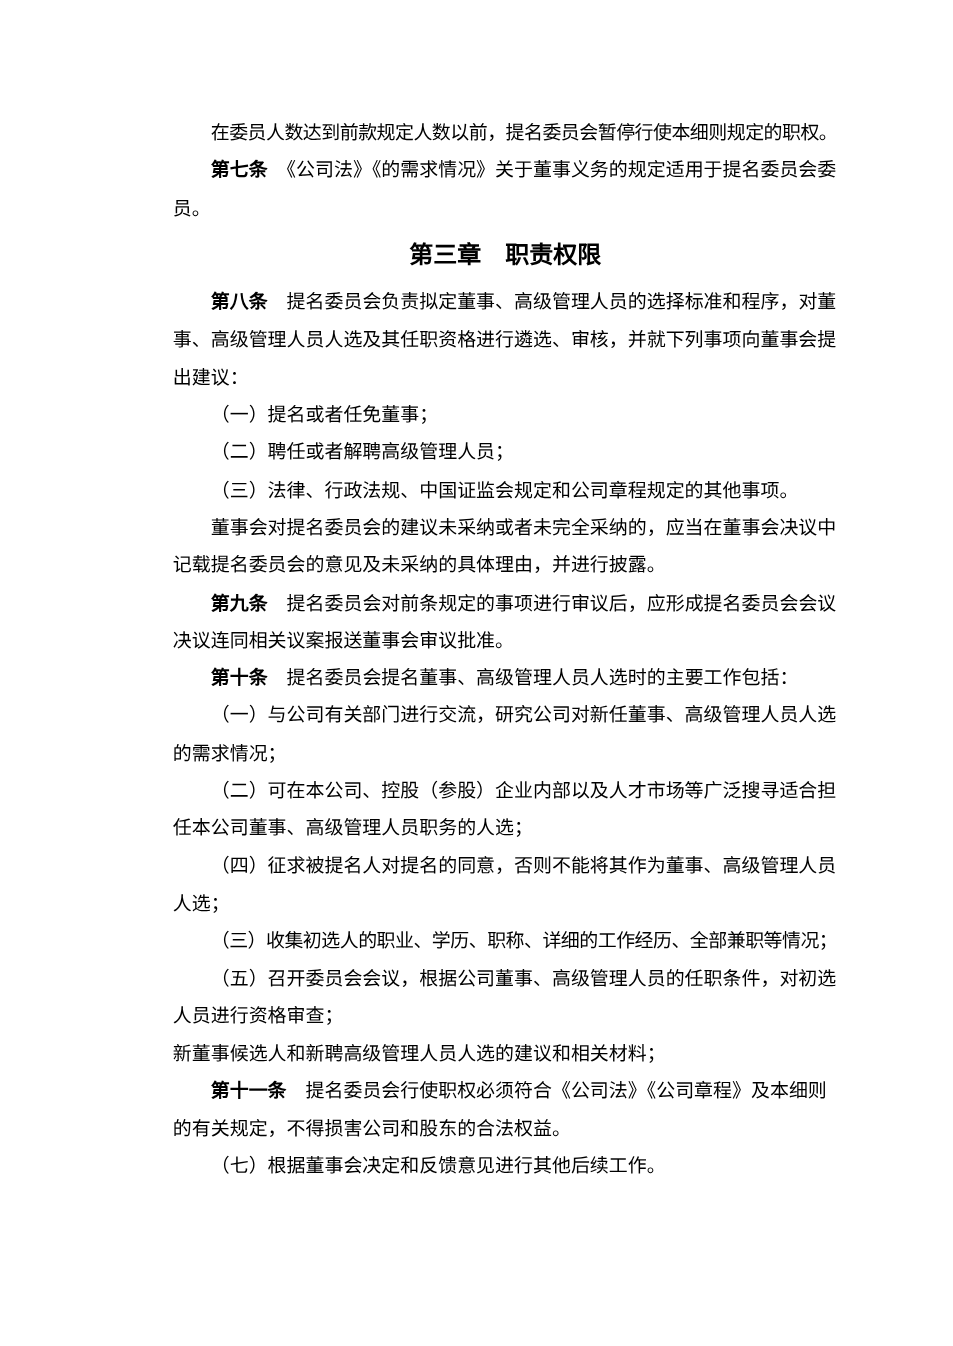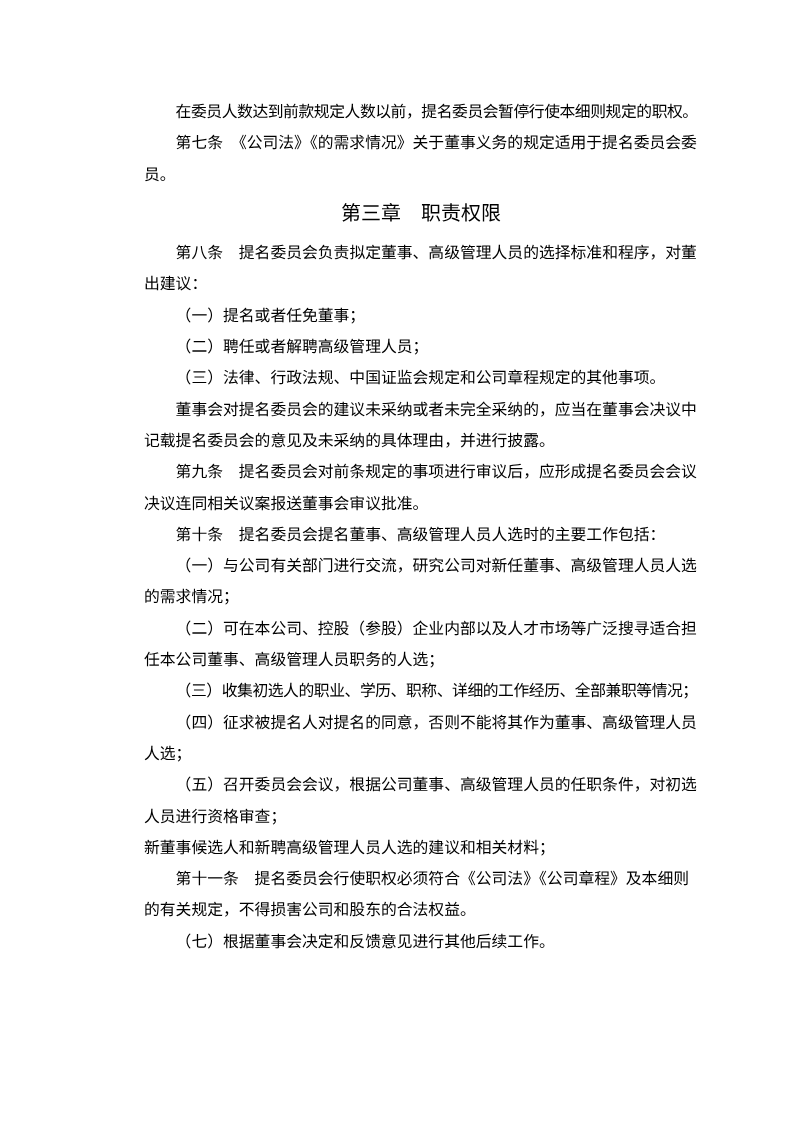--- a/index.html
+++ b/index.html
@@ -23,21 +23,21 @@
     font-size: 15.8px;
     line-height: 31.3px;
   }
   .block { margin: 0; }
   .line {
     white-space: nowrap;
     text-indent: 0;
   }
   .line.indent { text-indent: 31.6px; }
   .run { font-weight: normal; }
-  .run.bold { font-weight: normal; }
+  .run.bold { font-weight: bold; }
   .block.heading {
     text-align: center;
     font-weight: bold;
     font-size: 20px;
     margin: 8px 0;
   }
   .block.heading .line { text-indent: 0; }
 </style>
 </head>
 <body>
@@ -49,20 +49,21 @@
       </div>
       <div class="block paragraph">
         <div class="line indent"><span class="run bold">第七条</span><span class="run">　《公司法》《的需求情况》关于董事义务的规定适用于提名委员会委</span></div>
         <div class="line"><span class="run">员。</span></div>
       </div>
       <div class="block heading">
         <div class="line"><span class="run bold">第三章　职责权限</span></div>
       </div>
       <div class="block paragraph">
         <div class="line indent"><span class="run bold">第八条</span><span class="run">　提名委员会负责拟定董事、高级管理人员的选择标准和程序，对董</span></div>
+        <div class="line"><span class="run">事、高级管理人员人选及其任职资格进行遴选、审核，并就下列事项向董事会提</span></div>
         <div class="line"><span class="run">出建议：</span></div>
       </div>
       <div class="block paragraph">
         <div class="line indent"><span class="run">（一）提名或者任免董事；</span></div>
       </div>
       <div class="block paragraph">
         <div class="line indent"><span class="run">（二）聘任或者解聘高级管理人员；</span></div>
       </div>
       <div class="block paragraph">
         <div class="line indent"><span class="run">（三）法律、行政法规、中国证监会规定和公司章程规定的其他事项。</span></div>
@@ -80,25 +81,25 @@
       </div>
       <div class="block paragraph">
         <div class="line indent"><span class="run">（一）与公司有关部门进行交流，研究公司对新任董事、高级管理人员人选</span></div>
         <div class="line"><span class="run">的需求情况；</span></div>
       </div>
       <div class="block paragraph">
         <div class="line indent"><span class="run">（二）可在本公司、控股（参股）企业内部以及人才市场等广泛搜寻适合担</span></div>
         <div class="line"><span class="run">任本公司董事、高级管理人员职务的人选；</span></div>
       </div>
       <div class="block paragraph">
-        <div class="line indent" style="letter-spacing: -0.44px;"><span class="run">（三）收集初选人的职业、学历、职称、详细的工作经历、全部兼职等情况；</span></div>
+        <div class="line indent"><span class="run">（四）征求被提名人对提名的同意，否则不能将其作为董事、高级管理人员</span></div>
+        <div class="line"><span class="run">人选；</span></div>
       </div>
       <div class="block paragraph">
-        <div class="line indent"><span class="run">（四）征求被提名人对提名的同意，否则不能将其作为董事、高级管理人员</span></div>
-        <div class="line"><span class="run">人选；</span></div>
+        <div class="line indent" style="letter-spacing: -0.44px;"><span class="run">（三）收集初选人的职业、学历、职称、详细的工作经历、全部兼职等情况；</span></div>
       </div>
       <div class="block paragraph">
         <div class="line indent"><span class="run">（五）召开委员会会议，根据公司董事、高级管理人员的任职条件，对初选</span></div>
         <div class="line"><span class="run">人员进行资格审查；</span></div>
       </div>
       <div class="block paragraph">
         <div class="line"><span class="run">新董事候选人和新聘高级管理人员人选的建议和相关材料；</span></div>
       </div>
       <div class="block paragraph">
         <div class="line indent"><span class="run bold">第十一条</span><span class="run">　提名委员会行使职权必须符合《公司法》《公司章程》及本细则</span></div>

